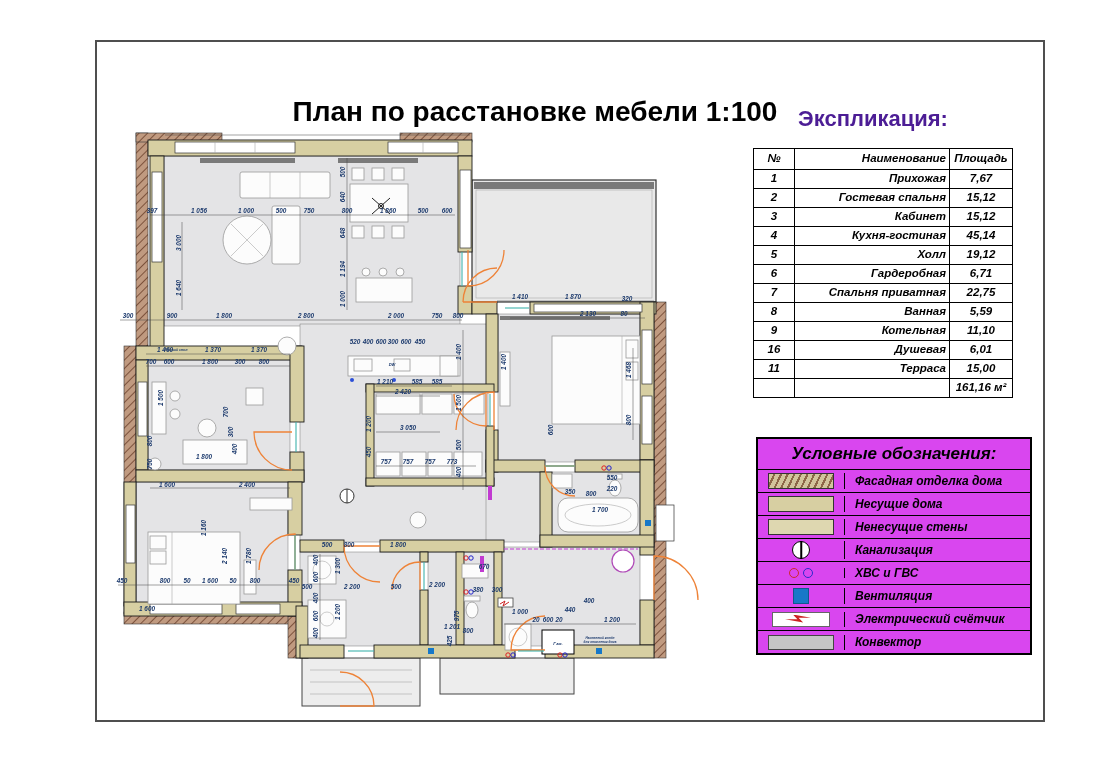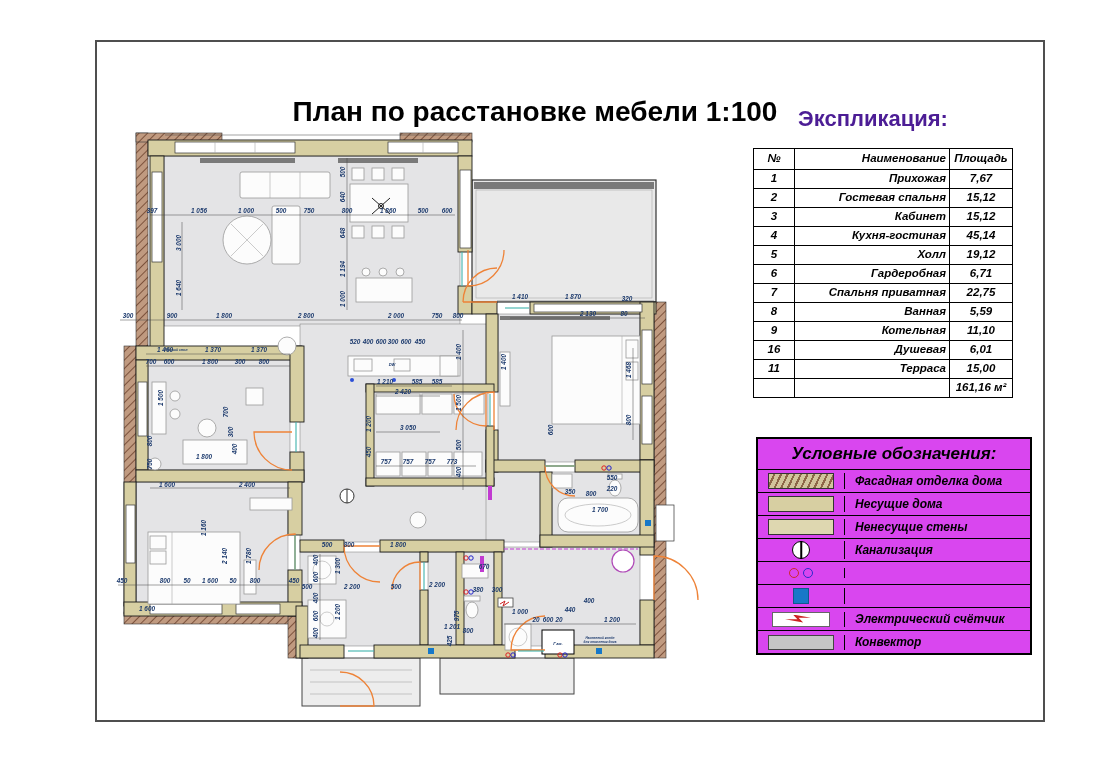--- a/index.html
+++ b/index.html
@@ -546,25 +546,27 @@
         </div>
         <div class="lg-label" data-name="legend-label">Канализация</div>
       </div>
       <div class="lg-row" data-name="legend-row">
         <div class="lg-ico" data-name="legend-symbol-cell">
           <div class="sym hvs-gvs-icon" data-name="hvs-gvs-icon">
             <i class="dot-red" data-name="hvs-red-dot"></i>
             <i class="dot-blue" data-name="gvs-blue-dot"></i>
           </div>
         </div>
+        <div class="lg-label" data-name="legend-label">ХВС и ГВС</div>
       </div>
       <div class="lg-row" data-name="legend-row">
         <div class="lg-ico" data-name="legend-symbol-cell">
           <div class="sym ventilation-icon" data-name="ventilation-icon"></div>
         </div>
+        <div class="lg-label" data-name="legend-label">Вентиляция</div>
       </div>
       <div class="lg-row" data-name="legend-row">
         <div class="lg-ico" data-name="legend-symbol-cell">
           <div class="sym electric-meter-icon" data-name="electric-meter-icon"></div>
         </div>
         <div class="lg-label" data-name="legend-label">Электрический счётчик</div>
       </div>
       <div class="lg-row" data-name="legend-row">
         <div class="lg-ico" data-name="legend-symbol-cell">
           <div class="sym convector-swatch" data-name="convector-swatch"></div>

